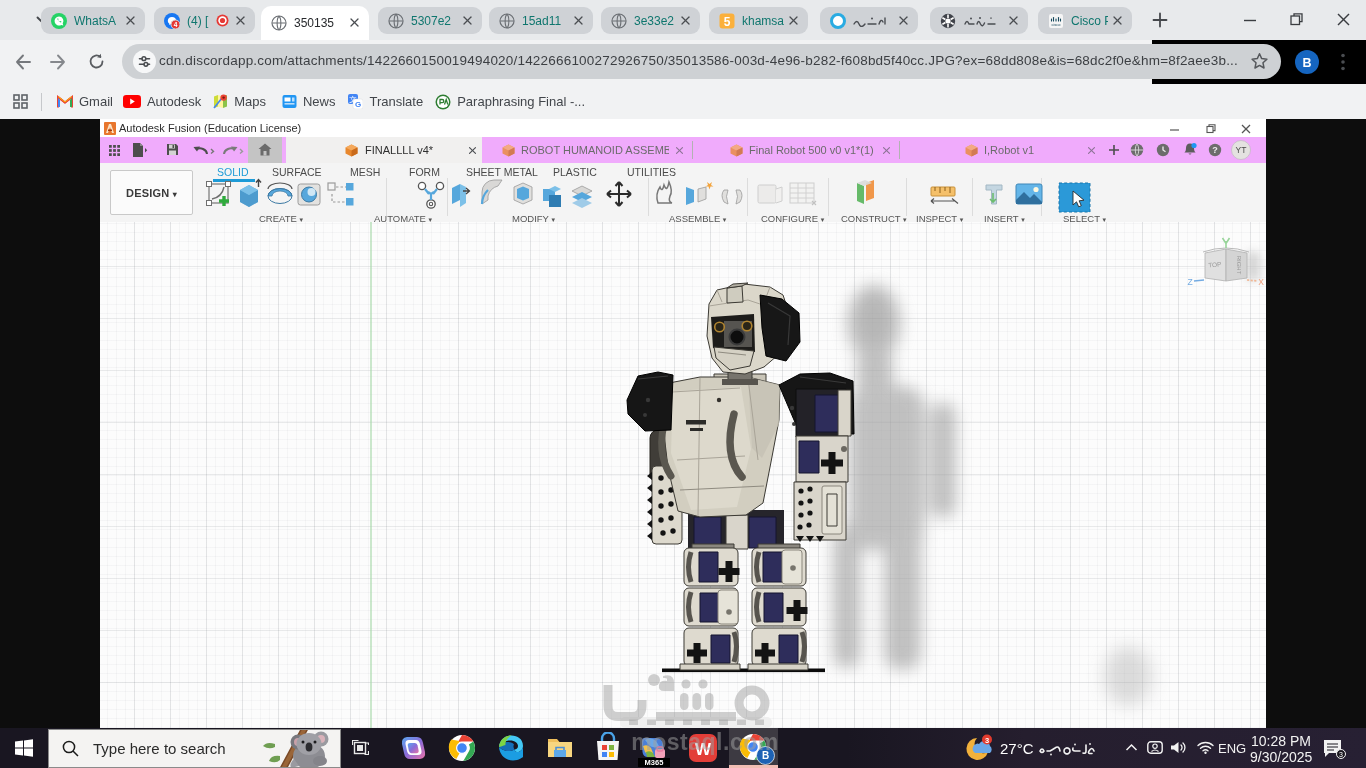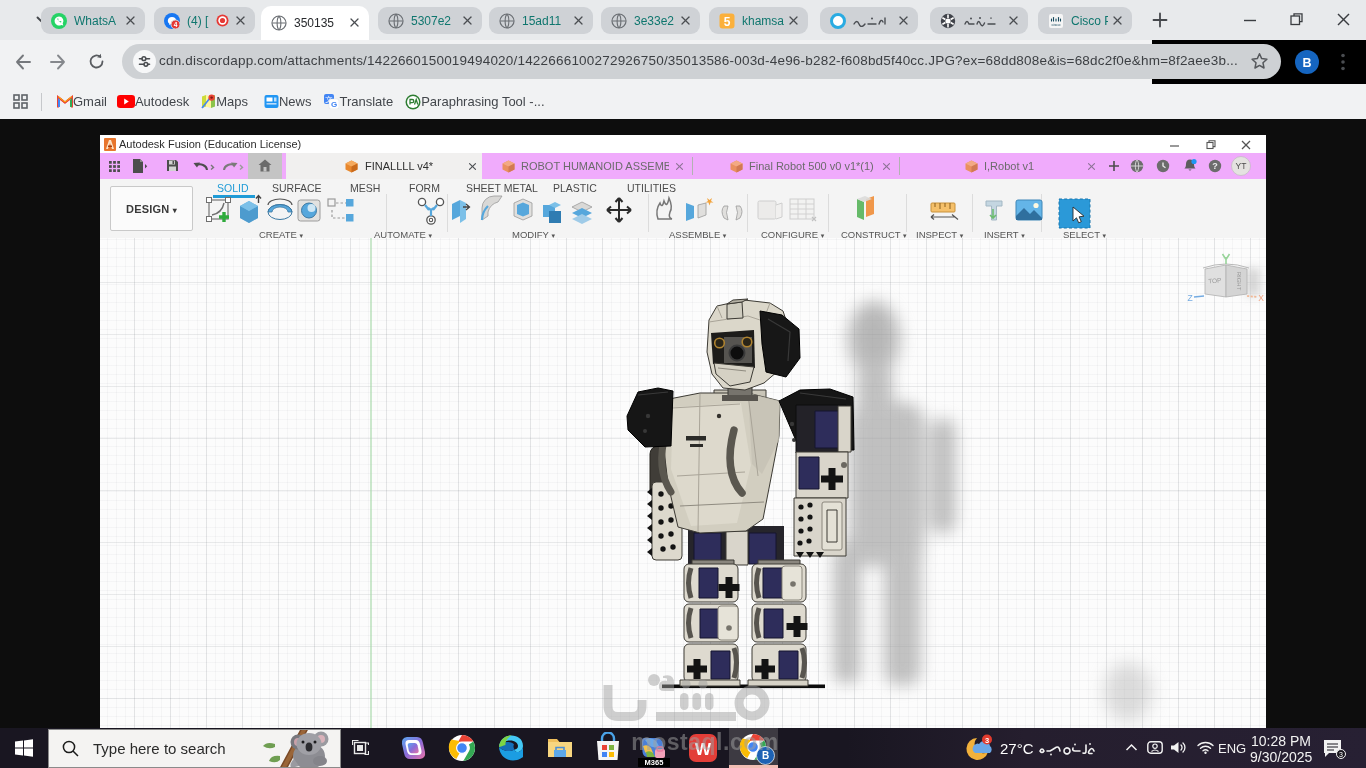--- a/index.html
+++ b/index.html
@@ -17,25 +17,25 @@
   svg.xicon line { stroke:#4a4d51; stroke-width:1.3; stroke-linecap:round; }
 
   
   #ctoolbar { position:absolute; left:0; top:40px; width:1152px; height:44px; background:#f1f2f3; }
   #omnibox { position:absolute; left:122px; top:4px; width:1159px; height:35px; background:#ced1d4; border-radius:18px; }
   #omnitext { position:absolute; left:37px; top:9px; font-size:13.5px; color:#3c3f43; letter-spacing:0.2px; white-space:nowrap; overflow:hidden; width:1090px; }
 
   
   #bookbar { position:absolute; left:0; top:84px; width:1366px; height:35px; background:#f1f2f3; display:flex; align-items:center; }
   .bm { display:flex; align-items:center; font-size:13px; color:#42464b; }
-  .bm .bmt { }
+  .bm .bmt { margin-left:6px; }
 
   
   #content { position:absolute; left:0; top:119px; width:1366px; height:609px; background:#0d0d0d; }
-  #fusion { position:absolute; left:100px; top:16px; width:1166px; height:609px; background:#fff; overflow:hidden; }
+  #fusion { position:absolute; left:100px; top:0px; width:1166px; height:609px; background:#fff; overflow:hidden; }
   #ftitle { position:absolute; left:0; top:0; width:1166px; height:18px; background:#ffffff; }
   #ftitle .ttl { position:absolute; left:19px; top:3px; font-size:11px; color:#2d2d2d; }
   #ftopbar { position:absolute; left:0; top:18px; width:1166px; height:26px; background:#f0abfc; }
   .doctab { position:absolute; top:0; height:26px; display:flex; align-items:center; font-size:11px; color:#6b6b6b; overflow:hidden; }
   .doctab span { white-space:nowrap; }
   .doctab svg { flex:none; }
   #fribbon { position:absolute; left:0; top:44px; width:1166px; height:59px; background:#f4f4f4; }
   .rtab { position:absolute; top:3px; font-size:10.5px; color:#4a4a4a; }
   .rlabel { position:absolute; top:50px; font-size:9.5px; color:#555; white-space:nowrap; }
   .rsep { position:absolute; top:15px; height:38px; width:1px; background:#dcdcdc; }
@@ -329,21 +329,21 @@
           <text x="10" y="12.8" font-size="8" fill="#4285f4" text-anchor="middle" font-weight="bold">G</text>
         </svg>
       <span class="bmt">Translate</span>
     </div>
     <div class="bm" style="margin-left:12px">
       <svg width="16" height="16" viewBox="0 0 16 16">
           <circle cx="8" cy="8" r="7.5" fill="#2e7d32"></circle>
           <circle cx="8" cy="8" r="6" fill="#fff"></circle>
           <path d="M5 10.5 V5.5 h2.2 a1.6 1.6 0 0 1 0 3.2 H5 M9.5 10.5 l1.7-5 1.6 5" fill="none" stroke="#2e7d32" stroke-width="1.3"></path>
         </svg>
-      <span class="bmt">Paraphrasing Tool -...</span>
+      <span class="bmt">Paraphrasing Final -...</span>
     </div>
   </div>
 
   <div id="content">
     <div id="fusion">
       <div id="ftitle">
         <svg class="abs" style="left:4px;top:3px" width="12" height="13" viewBox="0 0 12 13">
             <rect x="0" y="0" width="12" height="13" rx="1" fill="#e8762d"></rect>
             <path d="M2 11 L5 2 h2 L10 11 H8 L6 5 L4 11z" fill="#fbe3c6"></path>
             <rect x="4" y="7.5" width="4" height="1.5" fill="#a33b0e"></rect>

